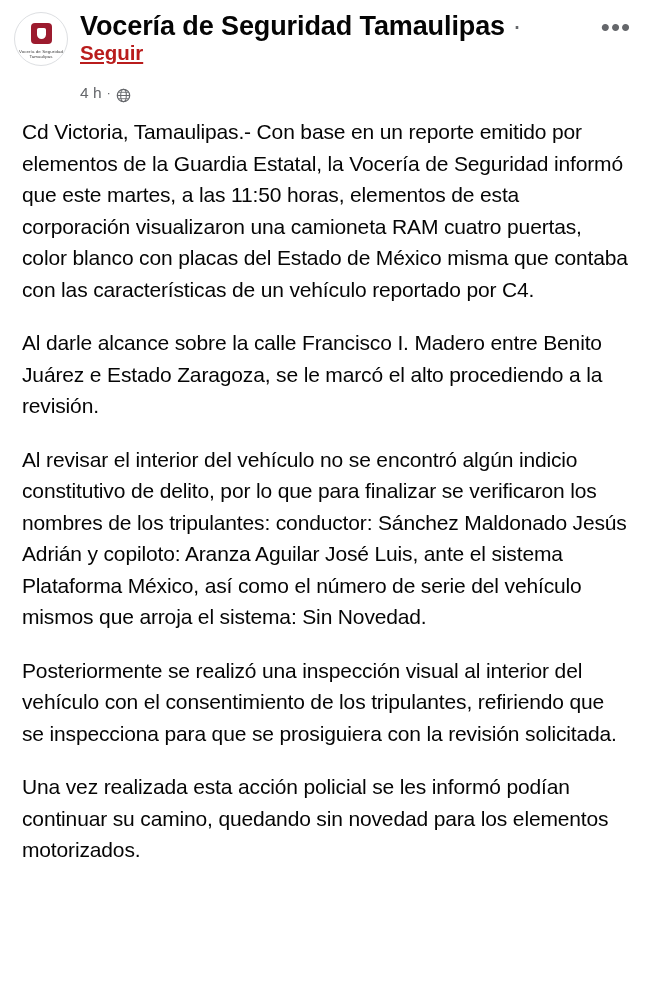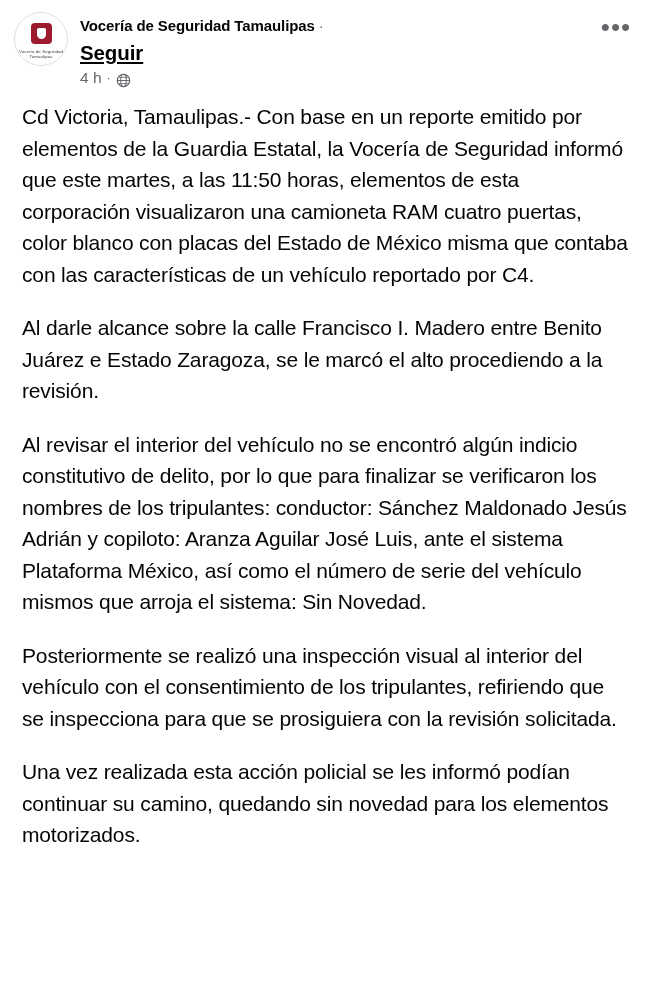--- a/index.html
+++ b/index.html
@@ -68,42 +68,42 @@
     color: #3b3b3b;
     letter-spacing: 0.1px;
   }
   .header-text {
     margin-left: 12px;
     flex: 1 1 auto;
     min-width: 0;
     padding-top: 1px;
   }
   .name-line {
-    font-size: 15px;
+    font-size: 27px;
     line-height: 26px;
     font-weight: bold;
     color: #050505;
     letter-spacing: -0.1px;
   }
   .name-line .sep {
     font-weight: normal;
     color: #65676b;
   }
   .follow-link {
-    color: #000000;
+    color: #b91c1c;
     font-weight: bold;
     font-size: 20.5px;
     line-height: 27px;
     display: block;
     letter-spacing: -0.1px;
   }
   .meta-line {
     display: flex;
     align-items: center;
-    margin-top: 3px;
+    margin-top: 18px;
     color: #65676b;
     font-size: 15.5px;
     line-height: 18px;
   }
   .meta-line .dot {
     margin: 0 5px;
     font-size: 13px;
   }
   .globe-icon {
     display: inline-block;

